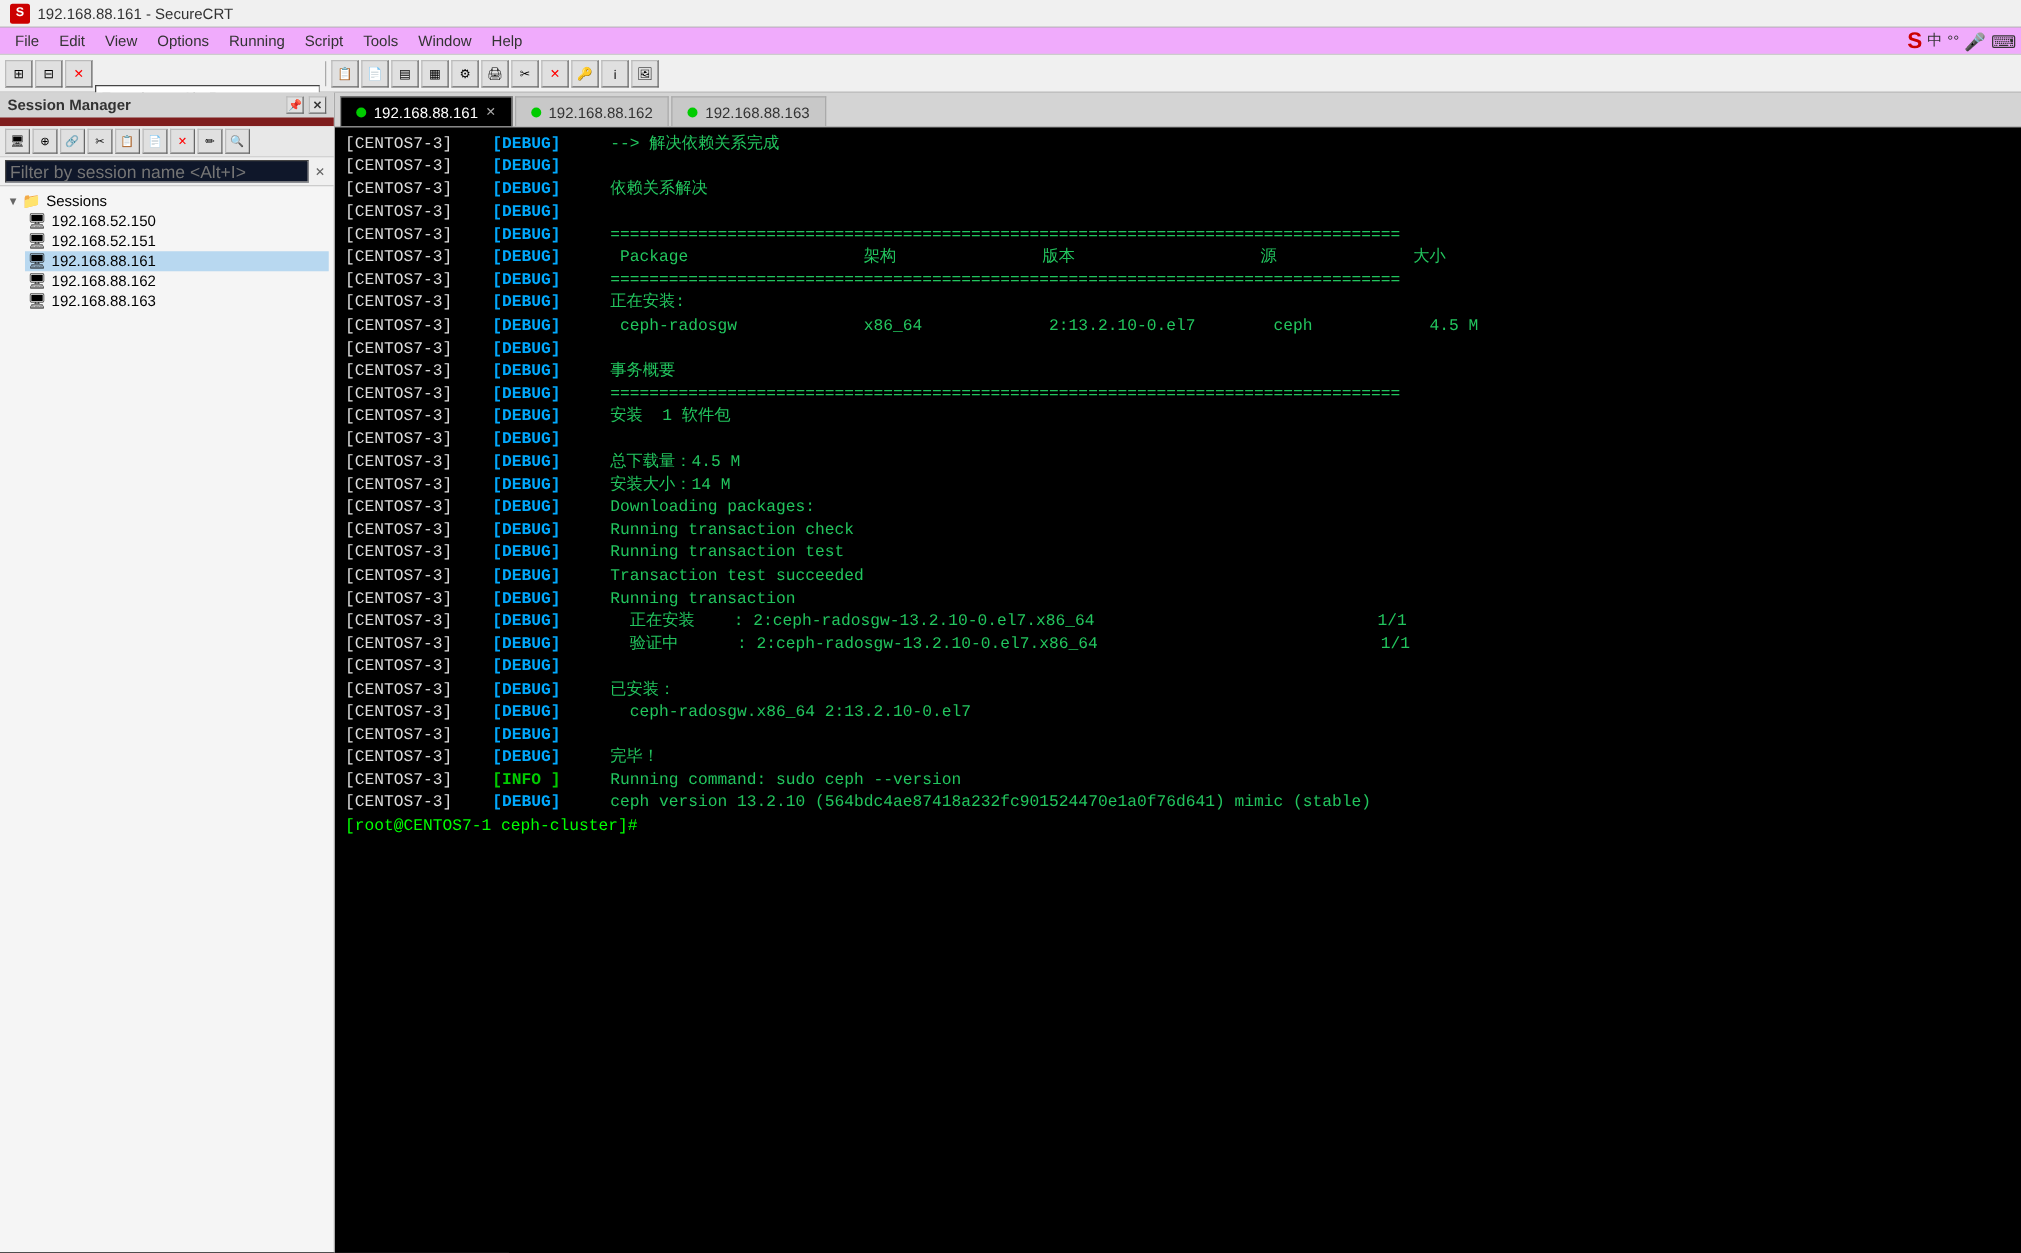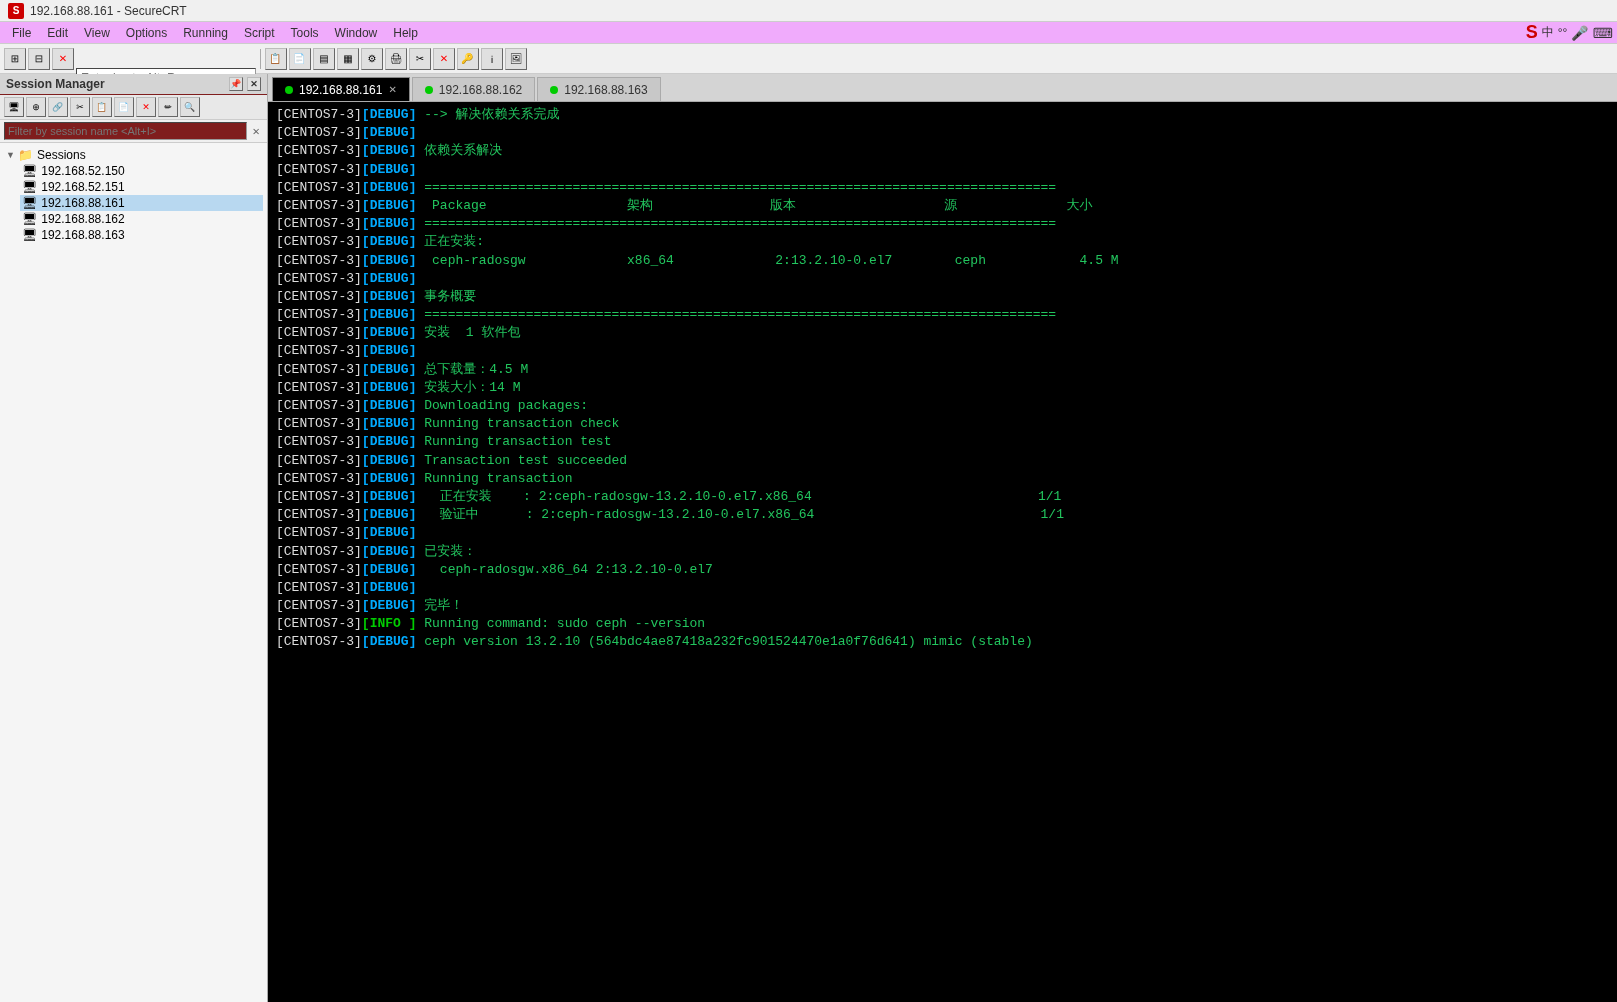--- a/index.html
+++ b/index.html
@@ -98,21 +98,21 @@
       flex-direction: column;
       flex-shrink: 0;
     }
     .session-panel-header {
       background: #d4d4d4;
       padding: 3px 6px;
       font-family: 'Segoe UI', sans-serif;
       font-size: 12px;
       font-weight: bold;
       color: #333;
-      border-bottom: 1px solid #7f1d1d;
+      border-bottom: 7px solid #7f1d1d;
       display: flex;
       align-items: center;
       justify-content: space-between;
     }
     .session-panel-header-btns {
       display: flex; gap: 4px;
     }
     .panel-header-btn {
       width: 14px; height: 14px;
       background: #e0e0e0;
@@ -143,23 +143,23 @@
       align-items: center;
       padding: 2px 4px;
       background: #f0f0f0;
       border-bottom: 1px solid #ccc;
       gap: 2px;
     }
     .filter-input {
       flex: 1;
       height: 18px;
       border: 1px inset #999;
-      background: #7f1d1d;
+      background: #0f172a;
       padding: 3px 3px;
-      font-size: 11px;
+      font-size: 14px;
       font-family: 'Segoe UI', sans-serif;
       color: #999;
     }
     .filter-close {
       cursor: pointer;
       font-size: 12px;
       color: #666;
       width: 14px;
       text-align: center;
     }
@@ -240,20 +240,21 @@
       overflow-y: auto;
       font-family: 'Courier New', monospace;
       font-size: 13px;
       line-height: 1.4;
       color: #ddd;
     }
     .term-line {
       white-space: pre;
       display: flex;
       flex-wrap: nowrap;
+      gap: 32px;
     }
     .t-node { color: #ddd; }
     .t-debug { color: #00aaff; font-weight: bold; }
     .t-info { color: #00cc00; font-weight: bold; }
     .t-text { color: #22c55e; }
     .t-prompt { color: #00ff00; }
 
     .right-panel {
       display: flex;
       flex-direction: column;
@@ -405,16 +406,17 @@
           <div class="term-line"><span class="t-node">[CENTOS7-3]</span><span class="t-debug">[DEBUG]</span><span class="t-text"> Running transaction</span></div>
           <div class="term-line"><span class="t-node">[CENTOS7-3]</span><span class="t-debug">[DEBUG]</span><span class="t-text">   正在安装    : 2:ceph-radosgw-13.2.10-0.el7.x86_64                             1/1</span></div>
           <div class="term-line"><span class="t-node">[CENTOS7-3]</span><span class="t-debug">[DEBUG]</span><span class="t-text">   验证中      : 2:ceph-radosgw-13.2.10-0.el7.x86_64                             1/1</span></div>
           <div class="term-line"><span class="t-node">[CENTOS7-3]</span><span class="t-debug">[DEBUG]</span><span class="t-text"></span></div>
           <div class="term-line"><span class="t-node">[CENTOS7-3]</span><span class="t-debug">[DEBUG]</span><span class="t-text"> 已安装：</span></div>
           <div class="term-line"><span class="t-node">[CENTOS7-3]</span><span class="t-debug">[DEBUG]</span><span class="t-text">   ceph-radosgw.x86_64 2:13.2.10-0.el7</span></div>
           <div class="term-line"><span class="t-node">[CENTOS7-3]</span><span class="t-debug">[DEBUG]</span><span class="t-text"></span></div>
           <div class="term-line"><span class="t-node">[CENTOS7-3]</span><span class="t-debug">[DEBUG]</span><span class="t-text"> 完毕！</span></div>
           <div class="term-line"><span class="t-node">[CENTOS7-3]</span><span class="t-info">[INFO ]</span><span class="t-text"> Running command: sudo ceph --version</span></div>
           <div class="term-line"><span class="t-node">[CENTOS7-3]</span><span class="t-debug">[DEBUG]</span><span class="t-text"> ceph version 13.2.10 (564bdc4ae87418a232fc901524470e1a0f76d641) mimic (stable)</span></div>
+          <div class="term-line"><span class="t-prompt">[root@CENTOS7-1 ceph-cluster]# </span></div>
         </div>
     </div>
   </div>
 </div>
 
 </body></html>

